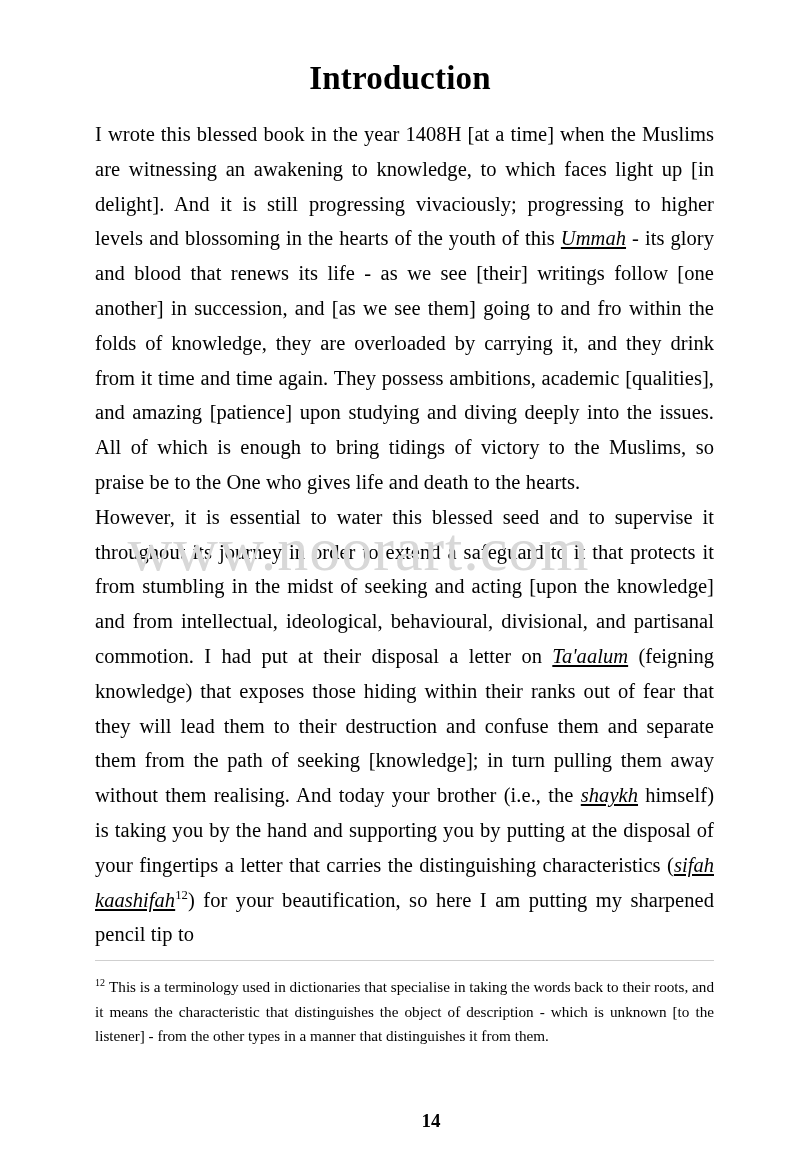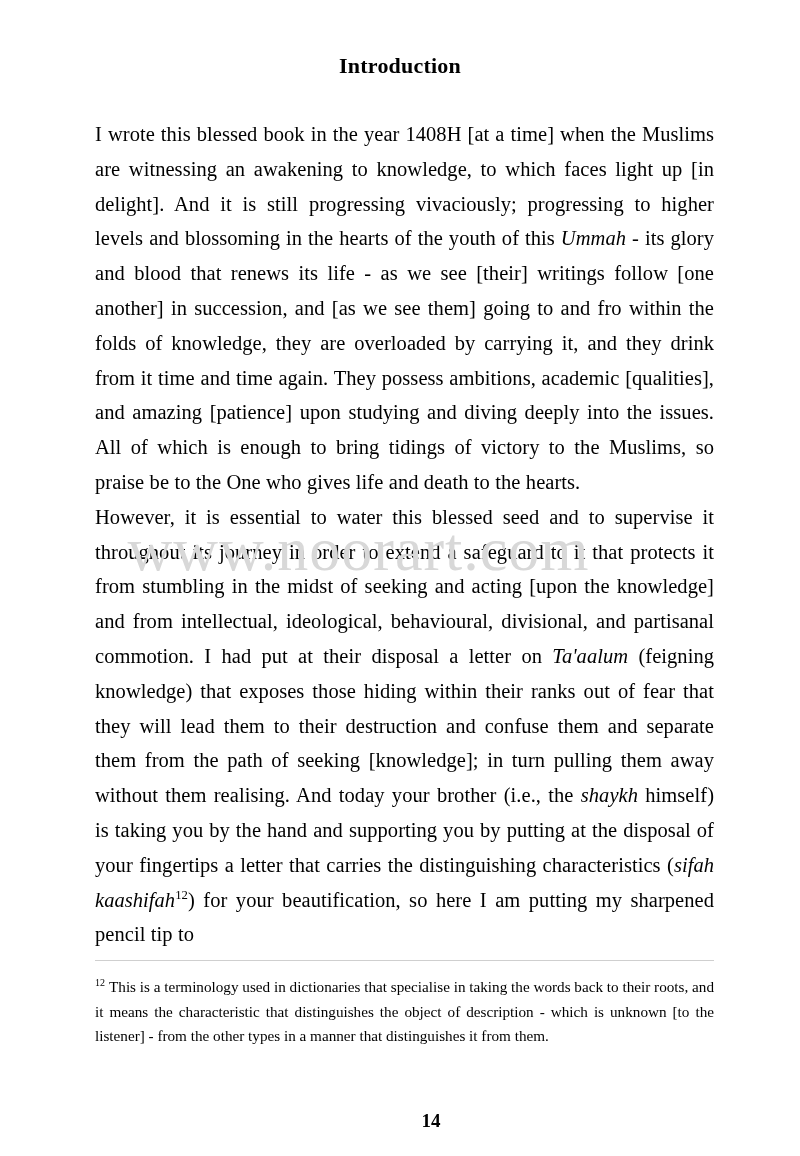--- a/index.html
+++ b/index.html
@@ -36,21 +36,21 @@
     z-index: 5;
   }
 
   
   .page-title {
     position: absolute;
     left: 0;
     top: 38px;
     width: 800px;
     text-align: center;
-    font-size: 22px;
+    font-size: 33px;
     font-weight: bold;
     letter-spacing: 0.2px;
     z-index: 2;
   }
 
   
   .body-area {
     position: absolute;
     left: 95px;
     top: 117px;
@@ -64,21 +64,21 @@
     text-align: justify;
     text-justify: inter-word;
     letter-spacing: 0.05px;
     word-spacing: 0.2px;
   }
   p.body-par.intro-line {
     text-align: left;
     margin-bottom: 13px;
   }
   p.body-par:last-child { margin-bottom: 0; }
-  .ital { font-style: italic; }
+  .ital { font-style: italic; text-decoration: underline; }
   sup.fn-ref {
     font-size: 0.62em;
     vertical-align: super;
     line-height: 0;
     font-style: normal;
   }
 
   
   .footnote-block {
     position: absolute;

